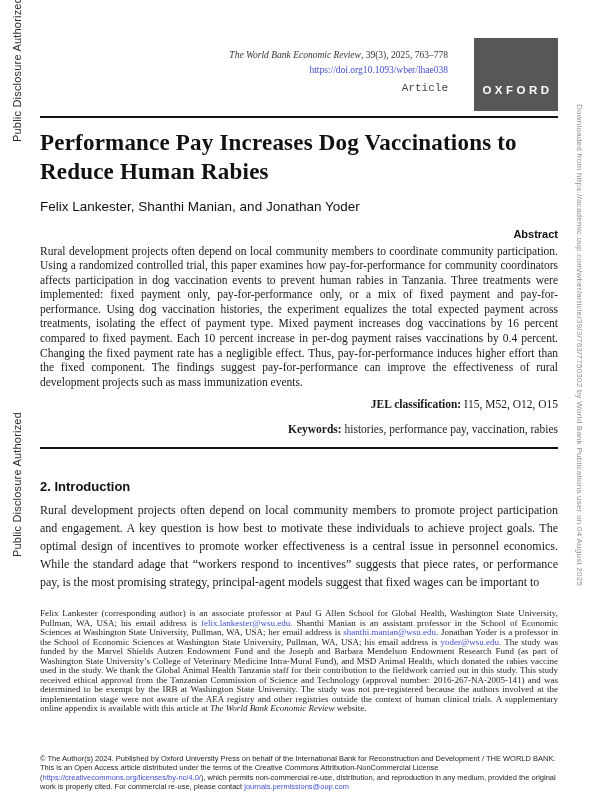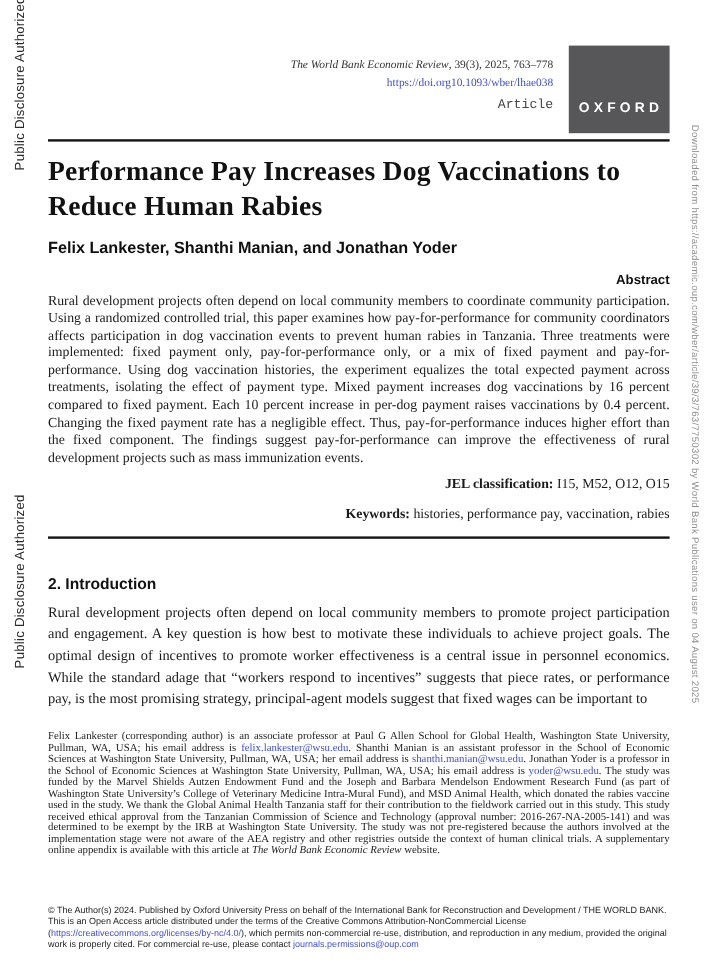--- a/index.html
+++ b/index.html
@@ -19,21 +19,21 @@
   .vleft.two { top:557px; }
   .vright {
     position:absolute; left:584px; top:104px; white-space:nowrap;
     transform:rotate(90deg); transform-origin:left top;
     font-family:"Liberation Sans", sans-serif; font-size:8px; color:#8f8f8f;
     letter-spacing:0.25px;
   }
   .content { position:absolute; left:40px; top:0; width:518px; }
   
   .hdr { display:flex; justify-content:flex-end; align-items:flex-start; margin-top:38px; }
-  .hdr-meta { text-align:right; margin-right:13px; padding-top:6px; }
+  .hdr-meta { text-align:right; margin-right:26px; padding-top:6px; }
   .hdr-line1 { font-size:9.5px; color:#333; }
   .hdr-line1 .jname { font-style:italic; }
   .hdr-doi { display:block; font-size:9.5px; margin-top:3px; }
   .hdr-article { display:block; font-size:11px; color:#444; margin-top:7px;
     font-family:Liberation Mono, monospace; }
   .logo-box {
     width:84px; height:73px; background:#57575a; flex:0 0 auto;
     display:flex; align-items:flex-end; justify-content:center;
   }
   .logo-text {
@@ -43,21 +43,21 @@
   }
   .rule { border:none; border-top:2.5px solid #141414; margin:0; }
   .rule.top { margin-top:5px; }
   .rule.mid { margin-top:12px; }
   
   .title {
     font-size:23px; font-weight:600; line-height:1.25; color:#111;
     margin:11px 0 12px 0; letter-spacing:0.2px;
   }
   .authors {
-    font-family:"Liberation Sans", sans-serif; font-size:13.5px; font-weight:bold;
+    font-family:"Liberation Sans", sans-serif; font-size:13.5px; font-weight:normal;
     margin:9px 0 0 0; color:#111;
   }
   .abs-head {
     font-family:"Liberation Sans", sans-serif; font-size:11px; font-weight:bold;
     margin:14px 0 0 0; color:#111;text-align:right;
   }
   .abs-text {
     font-size:11.5px; line-height:14.6px; text-align:justify; margin:4px 0 0 0;
   }
   .meta-line { font-size:11.5px; margin:9px 0 0 0;text-align:right; }

